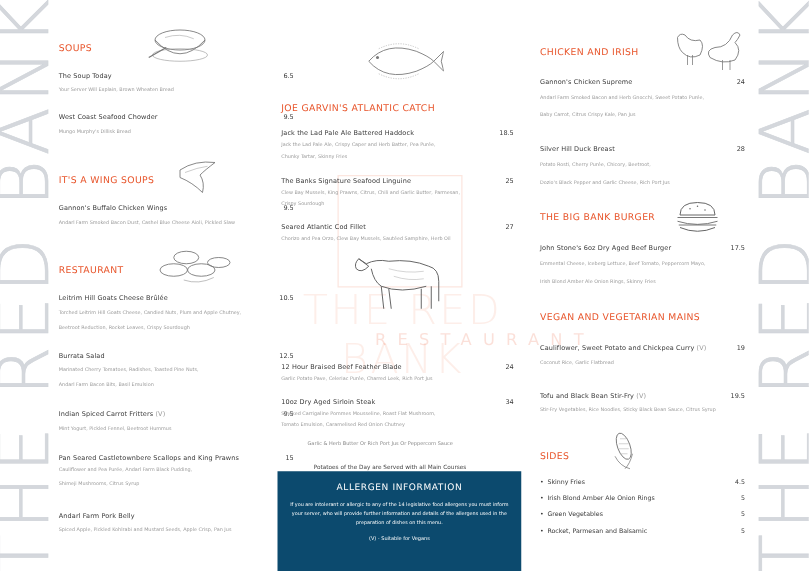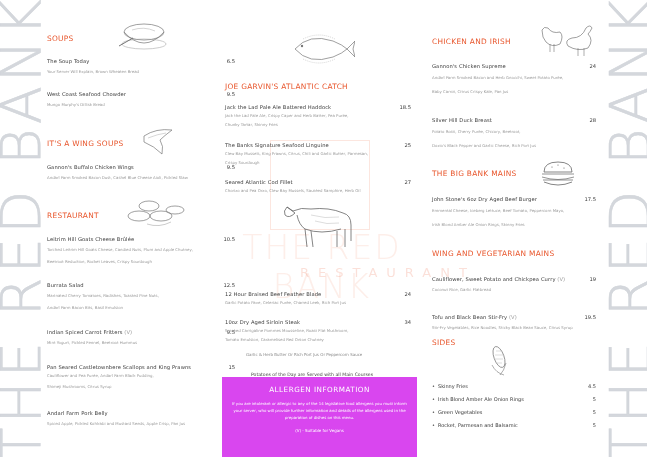--- a/index.html
+++ b/index.html
@@ -54,21 +54,21 @@
   .v-tag { color: #9a9a9a; }
 
   .illus { position: absolute; }
   .illus svg { display: block; }
 
   .note { position: absolute; font-size: 4px; color: #8a8a8a; white-space: nowrap; }
   .note-bold { font-size: 4.6px; color: #444; }
 
   .allergen {
     position: absolute; left: 222px; top: 377px; width: 195px; height: 80px;
-    background: #d946ef; color: #fff; text-align: center;
+    background: #0c4a6e; color: #fff; text-align: center;
   }
   .allergen-title { font-size: 7.2px; letter-spacing: 0.5px; margin-top: 8px; }
   .allergen-body { font-size: 3.9px; line-height: 7.2px; margin: 6px 6px 0; }
   .allergen-v { font-size: 4px; margin-top: 6px; }
 
   .sides-item { position: absolute; left: 0; right: 0; font-size: 5px; color: #3a3a3a; white-space: nowrap; }
   .sides-item .bullet { margin-right: 3px; }
   .sides-item .item-price { font-size: 5px; }
 </style>
 </head>
@@ -243,53 +243,53 @@
     <div class="item-desc" style="margin-top:4px;">Andarl Farm Smoked Bacon and Herb Gnocchi, Sweet Potato Purée,</div>
     <div class="item-desc" style="margin-top:4px;">Baby Carrot, Citrus Crispy Kale, Pan Jus</div>
   </div>
   <div class="item" style="top:117px;">
     <div class="item-name">Silver Hill Duck Breast</div>
     <div class="item-price">28</div>
     <div class="item-desc" style="margin-top:4px;">Potato Rosti, Cherry Purée, Chicory, Beetroot,</div>
     <div class="item-desc" style="margin-top:4px;">Dozio's Black Pepper and Garlic Cheese, Rich Port Jus</div>
   </div>
 
-  <div class="section-title" style="top:169px;">THE BIG BANK MAINS</div>
+  <div class="section-title" style="top:169px;">THE BIG BANK BURGER</div>
   <div class="illus" style="left:108px; top:160px;">
     <svg width="36" height="28" viewBox="0 0 36 28">
         <path d="M4 12 Q4 2 18 2 Q32 2 32 12 Z" fill="none" stroke="#666" stroke-width="0.8"></path>
         <path d="M2 14 L34 14 M2 17 Q18 22 34 17 M3 20 L33 20" fill="none" stroke="#666" stroke-width="0.7"></path>
         <path d="M4 22 Q18 28 32 22" fill="none" stroke="#666" stroke-width="0.8"></path>
         <circle cx="12" cy="7" r="0.6" fill="#666"></circle>
         <circle cx="18" cy="5" r="0.6" fill="#666"></circle>
         <circle cx="24" cy="8" r="0.6" fill="#666"></circle>
       </svg>
   </div>
 
   <div class="item" style="top:196px;">
     <div class="item-name">John Stone's 6oz Dry Aged Beef Burger</div>
     <div class="item-price">17.5</div>
     <div class="item-desc" style="margin-top:4px;">Emmental Cheese, Iceberg Lettuce, Beef Tomato, Peppercorn Mayo,</div>
     <div class="item-desc" style="margin-top:4px;">Irish Blond Amber Ale Onion Rings, Skinny Fries</div>
   </div>
 
-  <div class="section-title" style="top:249px;">WING AND VEGETARIAN MAINS</div>
+  <div class="section-title" style="top:249px;">VEGAN AND VEGETARIAN MAINS</div>
 
   <div class="item" style="top:276px;">
     <div class="item-name"><span>Cauliflower, Sweet Potato and Chickpea Curry</span> <span class="v-tag">(V)</span></div>
     <div class="item-price">19</div>
     <div class="item-desc">Coconut Rice, Garlic Flatbread</div>
   </div>
   <div class="item" style="top:314px;">
     <div class="item-name"><span>Tofu and Black Bean Stir-Fry</span> <span class="v-tag">(V)</span></div>
     <div class="item-price">19.5</div>
     <div class="item-desc">Stir-Fry Vegetables, Rice Noodles, Sticky Black Bean Sauce, Citrus Syrup</div>
   </div>
 
-  <div class="section-title" style="top:338px;">SIDES</div>
+  <div class="section-title" style="top:360px;">SIDES</div>
   <div class="illus" style="left:56px; top:345px;">
     <svg width="22" height="32" viewBox="0 0 22 32">
         <ellipse cx="11" cy="12" rx="5" ry="11" transform="rotate(-20 11 12)" fill="none" stroke="#777" stroke-width="0.7"></ellipse>
         <path d="M4 20 Q8 28 16 30 M18 18 Q16 26 12 30" fill="none" stroke="#777" stroke-width="0.6"></path>
         <path d="M8 6 L14 6 M7 10 L15 10 M7 14 L15 14 M8 18 L14 18" stroke="#aaa" stroke-width="0.4"></path>
       </svg>
   </div>
 
   <div class="sides-item" style="top:383px;">
     <span class="bullet">•</span><span>Skinny Fries</span>

